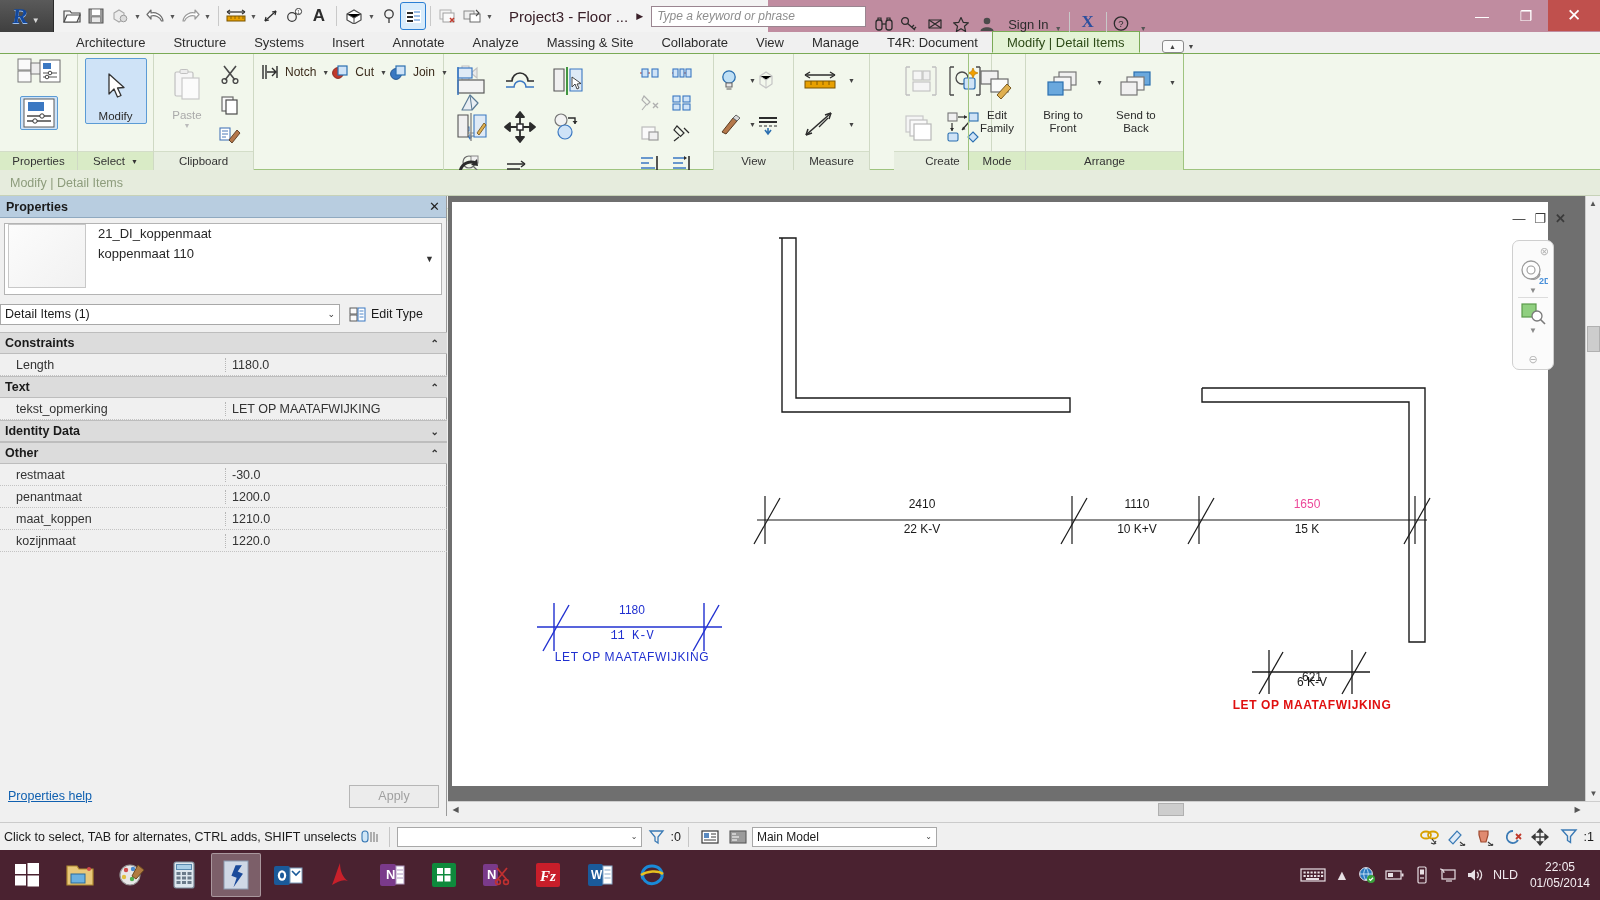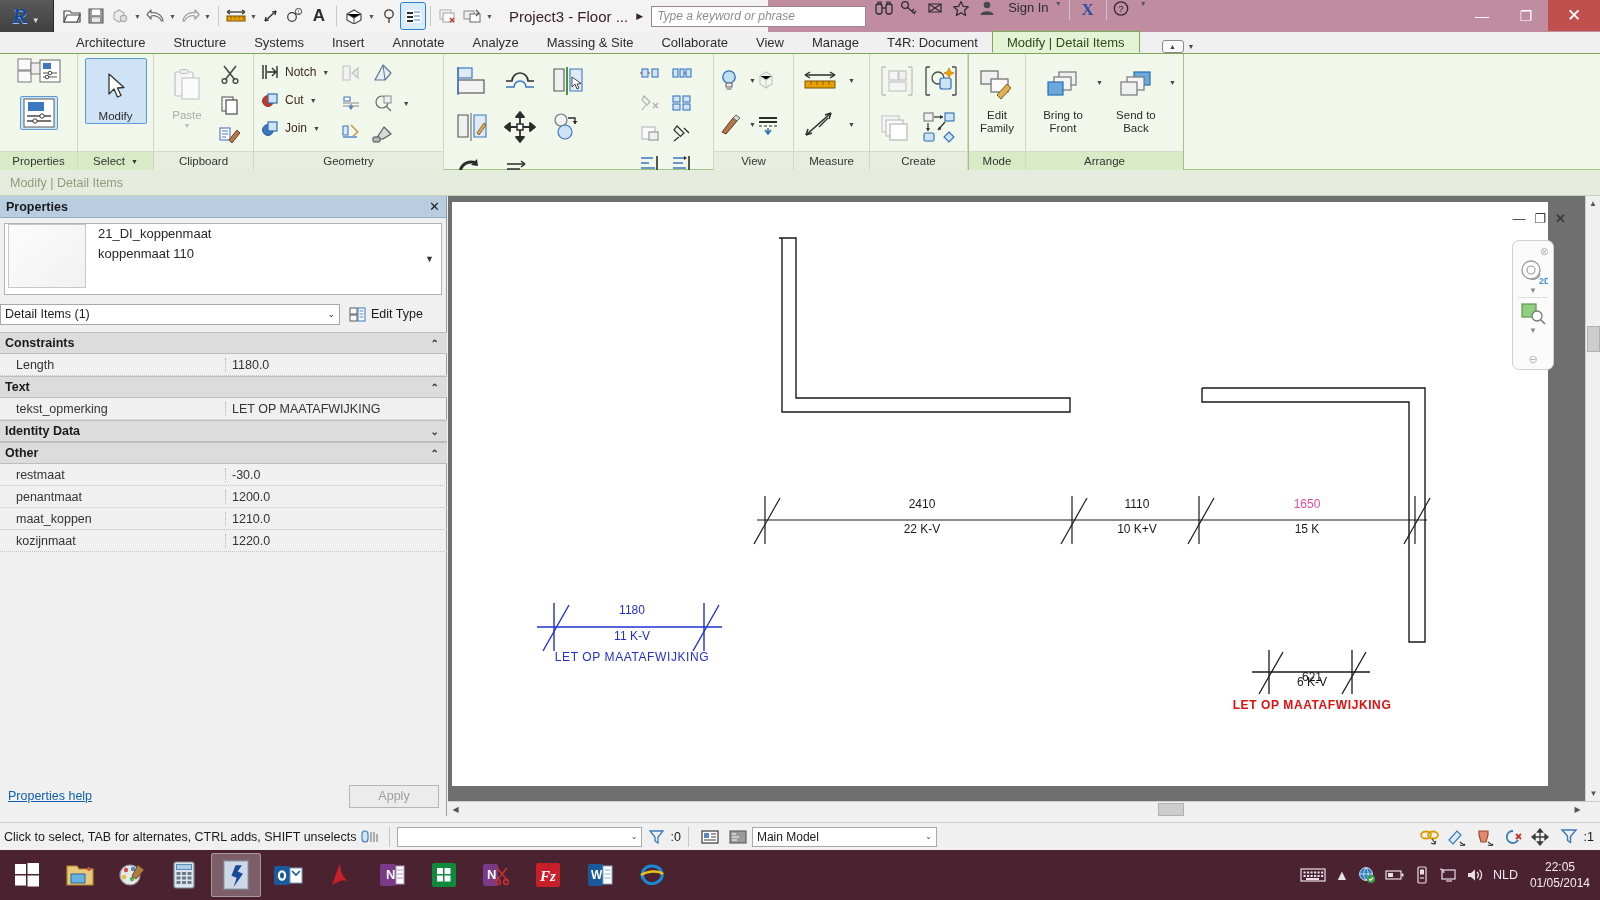--- a/index.html
+++ b/index.html
@@ -53,21 +53,21 @@
   }
   .doc-arrow { position:relative; z-index:5; font-size:9px; color:#3a2029; padding-right:8px; }
 
   .search-box {
     position:relative; z-index:5;
     width:215px; height:21px; background:#fff; border:1px solid #9a8590;
     display:flex; align-items:center; padding:0 5px;
   }
   .search-box span { font-style:italic; color:#8d8d8d; font-size:12px; }
 
-  .tb-icons { position:relative; z-index:5; display:flex; align-items:flex-start; height:32px; padding-left:8px; }
+  .tb-icons { position:relative; z-index:5; display:flex; align-items:flex-end; height:32px; padding-left:8px; }
   .tb-icons .ic { width:26px; text-align:center; font-size:15px; color:#2c2c2c; }
   .signin { position:relative; z-index:5; font-size:13px; color:#2c2c2c; padding:0 4px; }
 
   .winctl { position:absolute; right:0; top:0; display:flex; z-index:6; }
   .winctl div { width:44px; height:31px; display:flex; align-items:center; justify-content:center; color:#fff; font-size:14px; }
   .winctl .close { background:#c0504d; width:52px; font-size:17px; }
 
   
   .tabbar {
     position:absolute; left:0; top:32px; width:1600px; height:22px;
@@ -537,21 +537,21 @@
                 </svg>
             </div>
           </div>
         </div>
       </div>
       <div class="panel-title">Clipboard</div>
     </div>
 
     <div class="panel" style="left:254px;width:190px">
       <div class="panel-body" style="padding-left:5px;">
-        <div style="display:flex;flex-direction:column;">
+        <div style="display:flex;">
           <div class="smallrow">
             <div class="gi">
               <svg width="20" height="18" viewBox="0 0 20 18">
                   <path d="M2 2 v14 M5 2 v14" stroke="#2c2c2c" stroke-width="1.4"></path>
                   <path d="M6 9 h8 M11 5 l4 4 -4 4" fill="none" stroke="#2c2c2c" stroke-width="1.4"></path>
                   <path d="M16 3 v12" stroke="#2c2c2c" stroke-width="1.4"></path>
                 </svg>
             </div>
             <span class="lbl">Notch</span>
             <span class="dd">▼</span>
@@ -815,21 +815,21 @@
                   <path d="M18 18 L27 9" stroke="#2c2c2c" stroke-width="1.2"></path>
                 </svg>
             </div>
             <span class="dd">▼</span>
           </div>
         </div>
       </div>
       <div class="panel-title">Measure</div>
     </div>
 
-    <div class="panel" style="left:870px;width:98px">
+    <div class="panel" style="left:894px;width:98px">
       <div class="panel-body" style="padding-left:5px;">
         <div class="gridicons" style="width:88px;">
           <div class="cell" style="width:44px;height:46px;">
             <svg width="36" height="34" viewBox="0 0 36 34">
                 <path d="M3 3 v28 M33 3 v28 M3 3 h4 M3 31 h4 M33 3 h-4 M33 31 h-4" fill="none" stroke="#c0c0c0" stroke-width="1.3"></path>
                 <rect x="10" y="7" width="9" height="9" fill="#f5f5f5" stroke="#c0c0c0" stroke-width="1.1"></rect>
                 <rect x="20" y="7" width="7" height="9" fill="#f0f0f0" stroke="#c0c0c0" stroke-width="1.1"></rect>
                 <rect x="10" y="18" width="17" height="9" fill="#f5f5f5" stroke="#c0c0c0" stroke-width="1.1"></rect>
               </svg>
           </div>
@@ -1032,21 +1032,21 @@
       <div style="position:absolute;left:815px;top:320px;width:80px;text-align:center;font-size:12px;color:#1a1a1a;">15 K</div>
 
       <svg width="230" height="60" viewBox="0 0 230 60" style="position:absolute;left:80px;top:395px;">
         <line x1="5" y1="30" x2="190" y2="30" stroke="#2030d0" stroke-width="1.4"></line>
         <line x1="22" y1="6" x2="22" y2="54" stroke="#2030d0" stroke-width="1.4"></line>
         <line x1="11" y1="54" x2="37" y2="8" stroke="#2030d0" stroke-width="1.4"></line>
         <line x1="172" y1="6" x2="172" y2="54" stroke="#2030d0" stroke-width="1.4"></line>
         <line x1="161" y1="54" x2="187" y2="8" stroke="#2030d0" stroke-width="1.4"></line>
       </svg>
       <div style="position:absolute;left:140px;top:401px;width:80px;text-align:center;font-size:12px;color:#2030d0;">1180</div>
-      <div style="position:absolute;left:140px;top:427px;width:80px;text-align:center;font-size:12px;color:#2030d0;">11 K-V</div>
+      <div style="position:absolute;left:140px;top:427px;width:80px;text-align:center;font-size:12px;color:#2030d0;font-family:Liberation Mono, monospace;">11 K-V</div>
       <div style="position:absolute;left:60px;top:448px;width:240px;text-align:center;font-size:12px;letter-spacing:.6px;color:#2030d0;">LET OP MAATAFWIJKING</div>
 
       <svg width="140" height="54" viewBox="0 0 140 54" style="position:absolute;left:795px;top:443px;">
         <line x1="5" y1="27" x2="123" y2="27" stroke="#1a1a1a" stroke-width="1.3"></line>
         <line x1="22" y1="5" x2="22" y2="49" stroke="#1a1a1a" stroke-width="1.3"></line>
         <line x1="12" y1="49" x2="36" y2="7" stroke="#1a1a1a" stroke-width="1.3"></line>
         <line x1="105" y1="5" x2="105" y2="49" stroke="#1a1a1a" stroke-width="1.3"></line>
         <line x1="95" y1="49" x2="119" y2="7" stroke="#1a1a1a" stroke-width="1.3"></line>
       </svg>
       <div style="position:absolute;left:825px;top:468px;width:70px;text-align:center;font-size:12px;color:#1a1a1a;">621</div>

